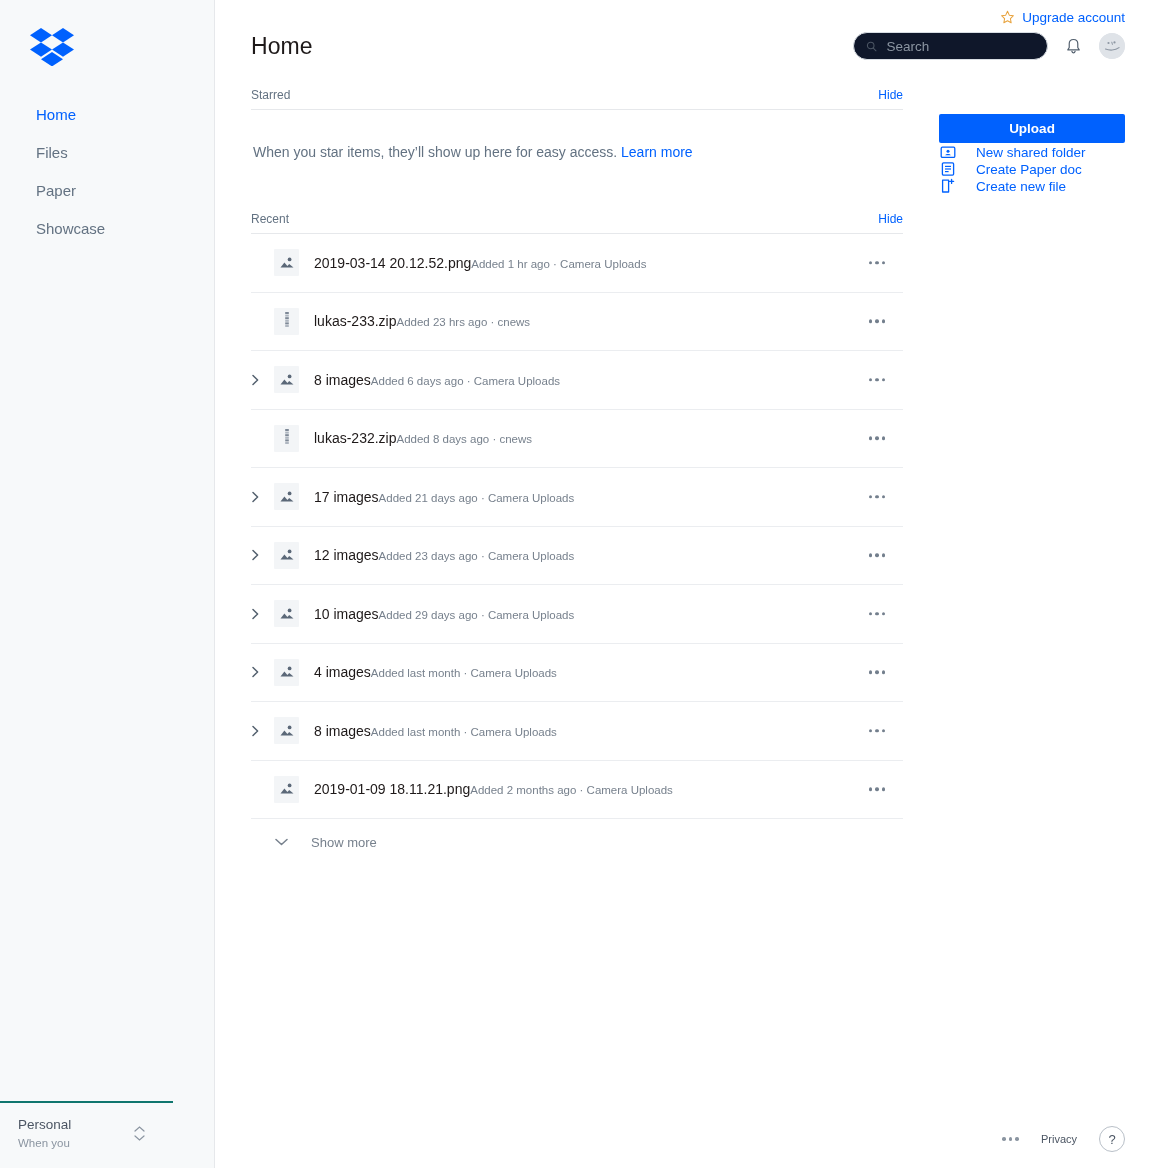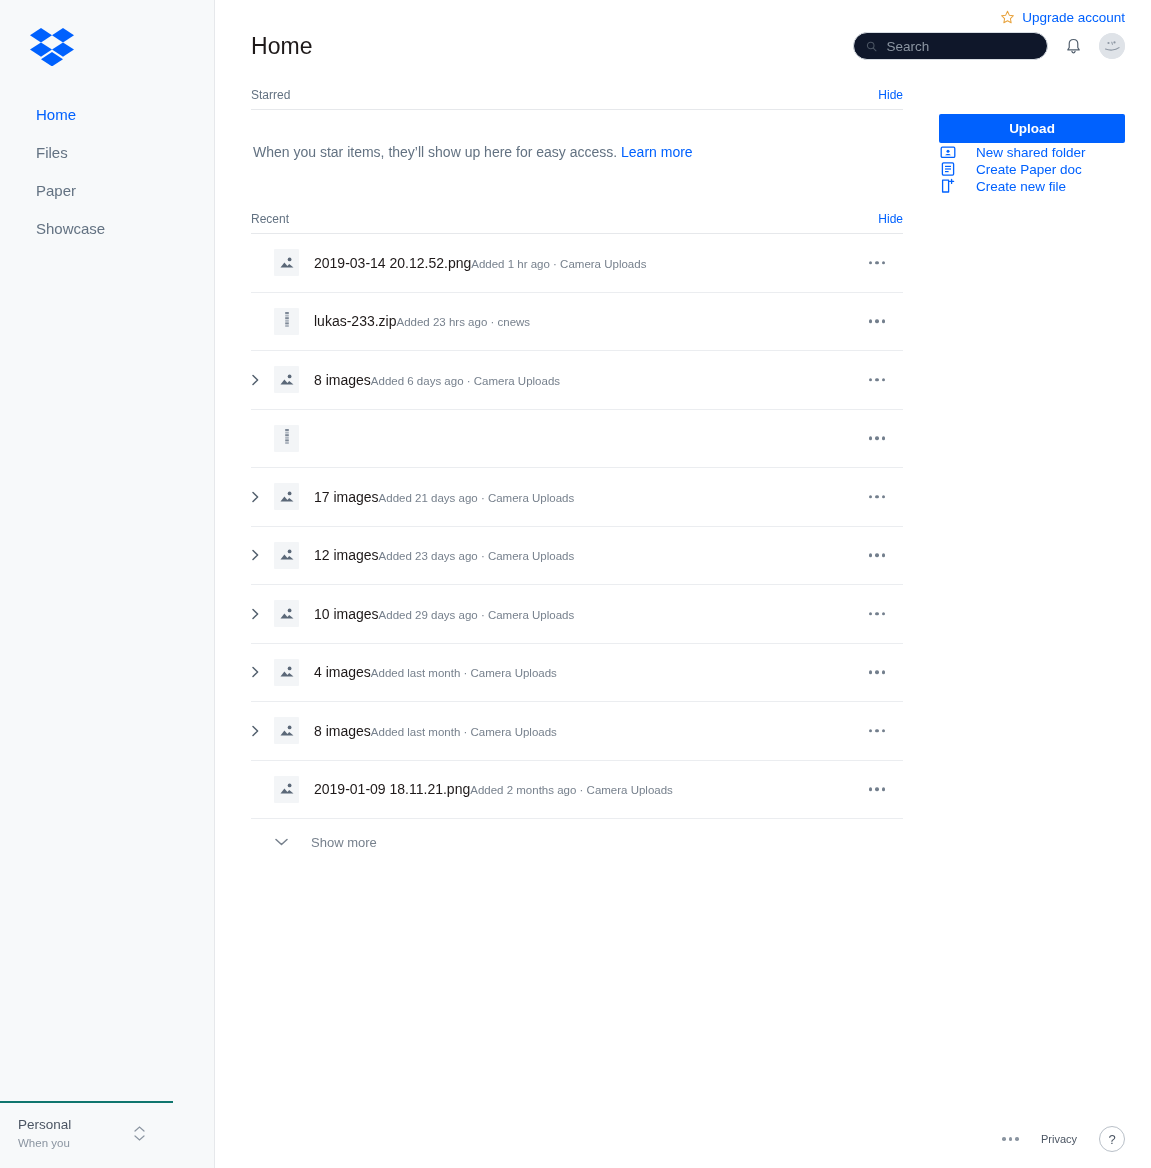--- a/index.html
+++ b/index.html
@@ -354,20 +354,21 @@
                 <svg width="16" height="20" viewBox="0 0 16 20">
                   <rect x="6.2" y="1" width="3.6" height="2" fill="#7d8896"></rect>
                   <rect x="6.2" y="3.6" width="3.6" height="2" fill="#aeb6c0"></rect>
                   <rect x="6.2" y="6.2" width="3.6" height="2" fill="#7d8896"></rect>
                   <rect x="6.2" y="8.8" width="3.6" height="2" fill="#aeb6c0"></rect>
                   <rect x="6.2" y="11.4" width="3.6" height="2" fill="#7d8896"></rect>
                   <rect x="6.2" y="14" width="3.6" height="2" fill="#aeb6c0"></rect>
                 </svg>
               </span>
             </span>
+            <span class="file-meta"><span class="file-name">lukas-232.zip</span><span class="file-sub">Added 8 days ago · cnews</span></span>
             <span class="row-menu">
               <i></i>
               <i></i>
               <i></i>
             </span>
           </div>
           <div class="file-row">
             <span class="chev-cell">
               <svg width="9" height="12" viewBox="0 0 9 12">
                 <path d="M2 1.5 L6.6 6 L2 10.5" stroke="#53606e" stroke-width="1.5" fill="none" stroke-linecap="round" stroke-linejoin="round"></path>

